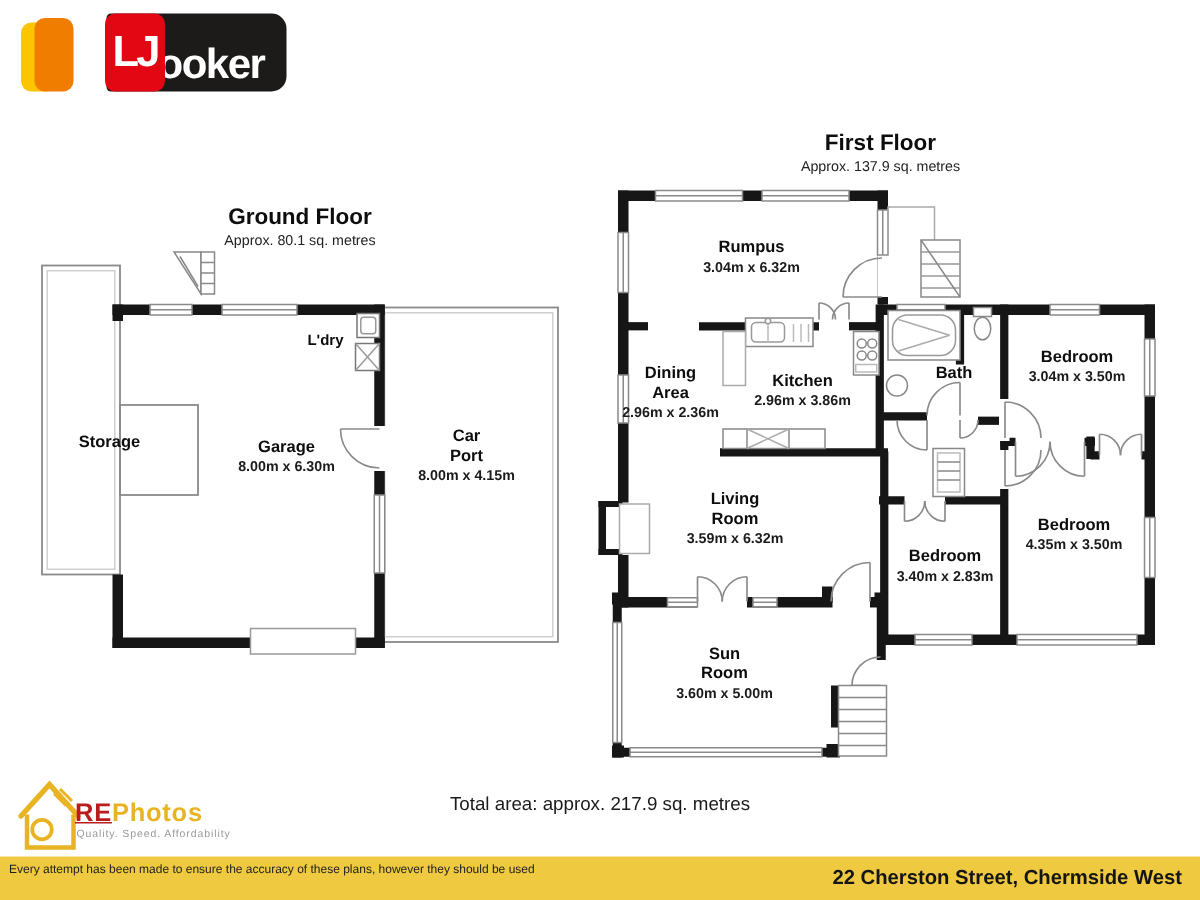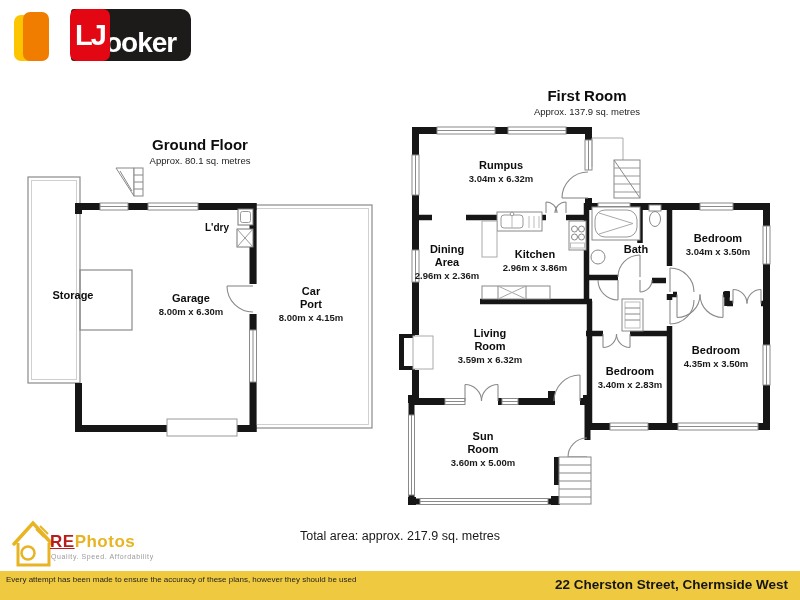--- a/index.html
+++ b/index.html
@@ -313,21 +313,21 @@
         <ellipse cx="655" cy="219" rx="5.5" ry="7.5"></ellipse>
       </g>
     </g>
   </svg>
 
   <div class="floor-title" style="left:200px;top:136px;">
     <div class="t">Ground Floor</div>
     <div class="s">Approx. 80.1 sq. metres</div>
   </div>
   <div class="floor-title" style="left:587px;top:87px;">
-    <div class="t">First Room</div>
+    <div class="t">First Floor</div>
     <div class="s">Approx. 137.9 sq. metres</div>
   </div>
 
   <div class="room-label" style="left:73px;top:289px;">
     <div class="room-name">Storage</div>
   </div>
   <div class="room-label" style="left:217px;top:222px;">
     <div class="room-name small-name">L'dry</div>
   </div>
   <div class="room-label" style="left:191px;top:292px;">

